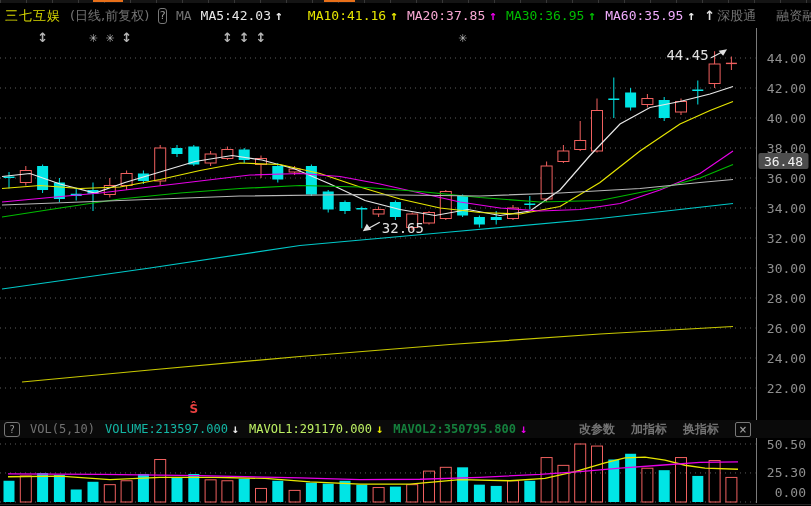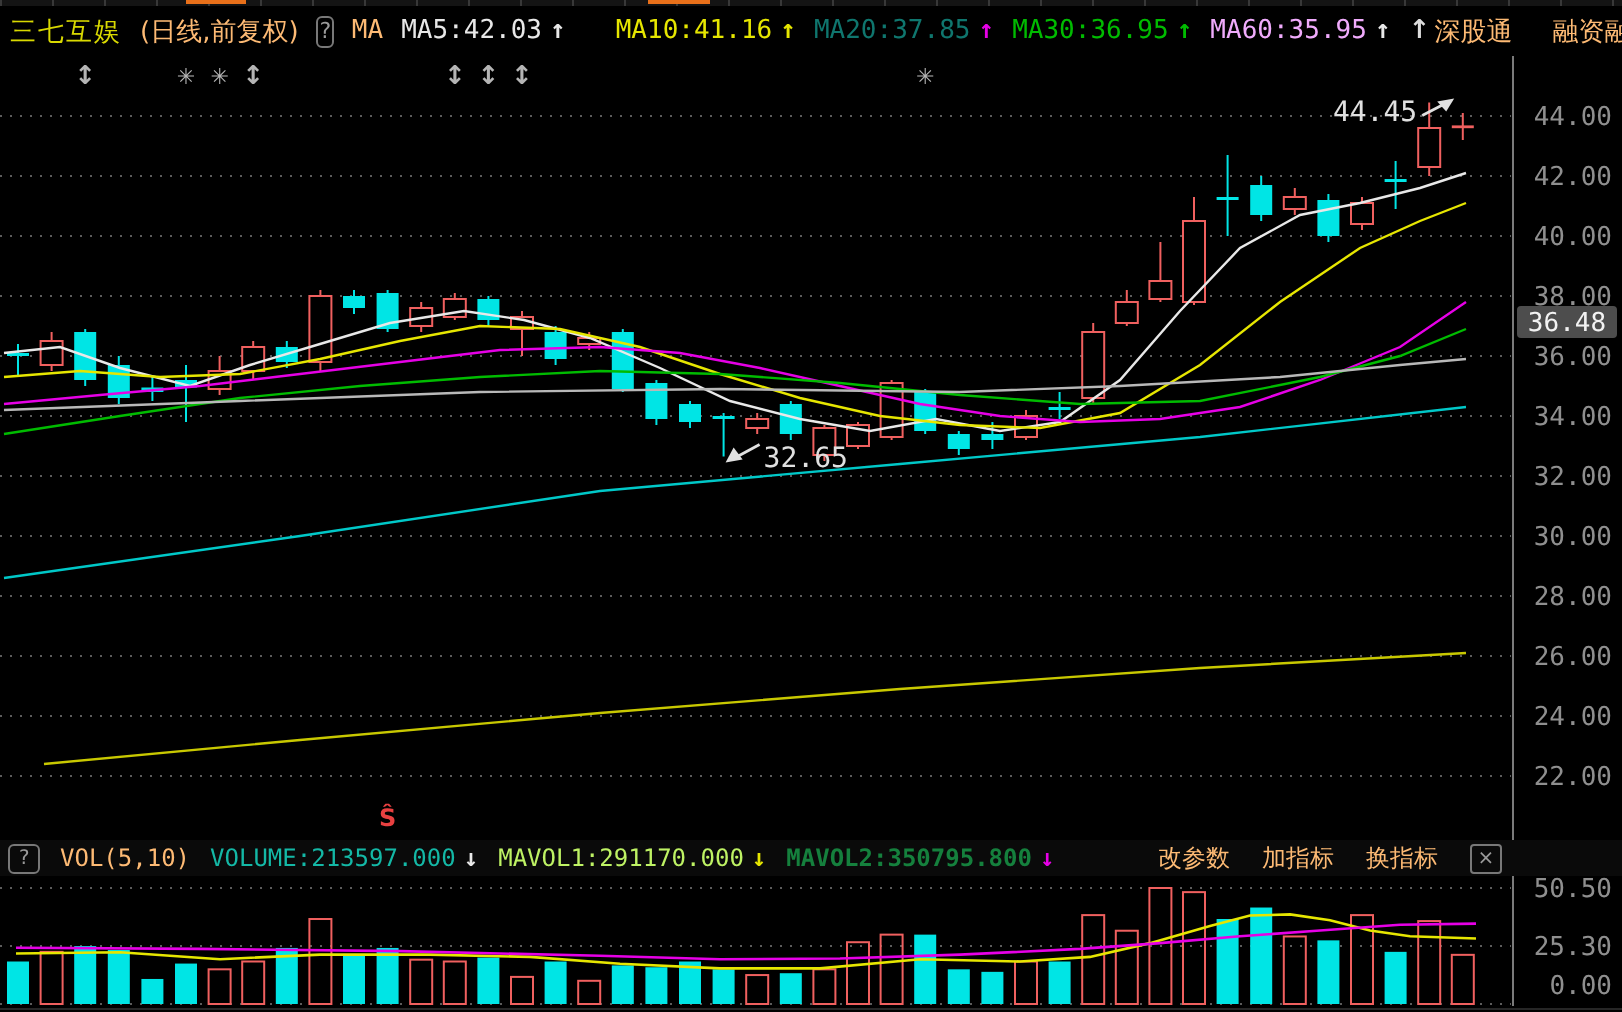--- a/index.html
+++ b/index.html
@@ -2,33 +2,33 @@
 <html><head>
 <meta charset="utf-8">
 <style>
   html,body{margin:0;padding:0;background:#000;}
   body{width:811px;height:506px;position:relative;overflow:hidden;
        font-family:"DejaVu Sans",sans-serif;-webkit-font-smoothing:none;}
   #chart-svg{position:absolute;left:0;top:0;z-index:1;}
   .hdr{position:absolute;left:0;top:3px;right:0;height:25px;display:flex;align-items:center;
        gap:9px;padding:0 5px;font-size:13px;white-space:nowrap;z-index:2;}
   .name{color:#d9d900;font-weight:normal;letter-spacing:1px;}
-  .dim{color:#fdba74;}
+  .dim{color:#737373;}
   .mono{font-family:"DejaVu Sans Mono",monospace;}
   .help{display:inline-flex;align-items:center;justify-content:center;width:15px;height:14px;
         border:1px solid #787878;border-radius:3px;color:#9a9a9a;font-size:11px;
         font-family:"DejaVu Sans Mono",monospace;}
   .ma-item{display:inline-flex;align-items:flex-start;gap:4px;}
   .arr{font-weight:bold;}
   .acts{margin-left:auto;display:inline-flex;align-items:center;gap:20px;padding-right:6px;}
   .acts a{text-decoration:none;cursor:default;display:inline-flex;align-items:center;gap:2px;}
   .volhdr{position:absolute;left:0;top:420px;right:0;height:18px;display:flex;align-items:center;
         gap:10px;padding:0 4px;font-size:12px;white-space:nowrap;z-index:2;background:#0a0a0a;}
   .volhdr .help{width:14px;height:13px;font-size:10px;}
-  .vbtns{margin-left:auto;display:inline-flex;align-items:center;gap:16px;padding-right:56px;}
+  .vbtns{margin-left:auto;display:inline-flex;align-items:center;gap:16px;padding-right:56px;font-weight:bold;}
   .vbtns a{text-decoration:none;cursor:default;}
   .closebox{display:inline-flex;align-items:center;justify-content:center;width:14px;height:13px;
         border:1px solid #787878;border-radius:2px;color:#9a9a9a;font-size:10px;}
   .tabstrip{position:absolute;left:0;top:0;width:811px;height:3px;z-index:3;
         background:repeating-linear-gradient(90deg,#383838 0 1px,#141414 1px 26px);}
   .tabstrip .seg{position:absolute;top:0;height:2px;background:#e8701a;}
 </style>
 </head>
 <body>
 
@@ -252,21 +252,21 @@
 
   <span class="ma-item mono">
     <span style="color: rgb(232, 232, 232);">MA5:42.03</span>
     <span class="arr" style="color: rgb(232, 232, 232);">↑</span>
   </span>
   <span class="ma-item mono">
     <span style="color: rgb(230, 230, 0); margin-left: 16px;">MA10:41.16</span>
     <span class="arr" style="color: rgb(230, 230, 0);">↑</span>
   </span>
   <span class="ma-item mono">
-    <span style="color: #0f766e;">MA20:37.85</span>
+    <span style="color: #f9a8d4;">MA20:37.85</span>
     <span class="arr" style="color: rgb(230, 0, 230);">↑</span>
   </span>
   <span class="ma-item mono">
     <span style="color: rgb(0, 187, 0);">MA30:36.95</span>
     <span class="arr" style="color: rgb(0, 187, 0);">↑</span>
   </span>
   <span class="ma-item mono">
     <span style="color: #f0abfc;">MA60:35.95</span>
     <span class="arr" style="color: rgb(232, 232, 232);">↑</span>
   </span>

